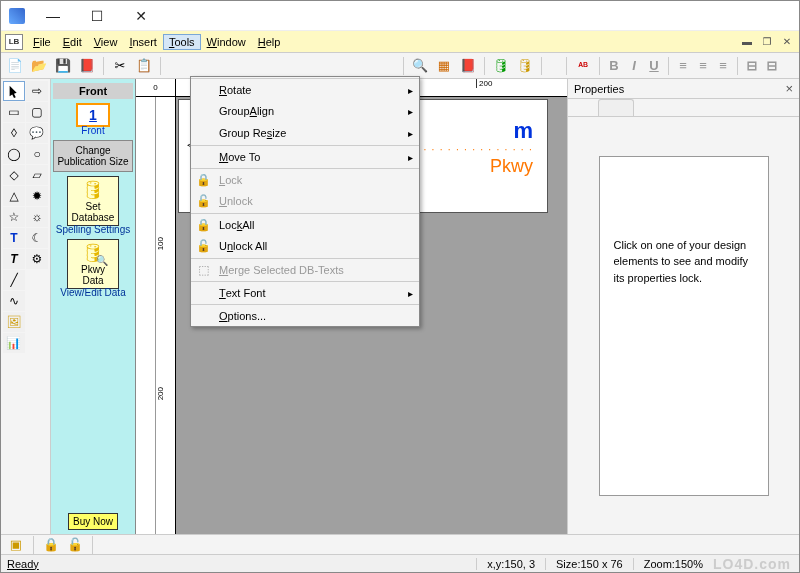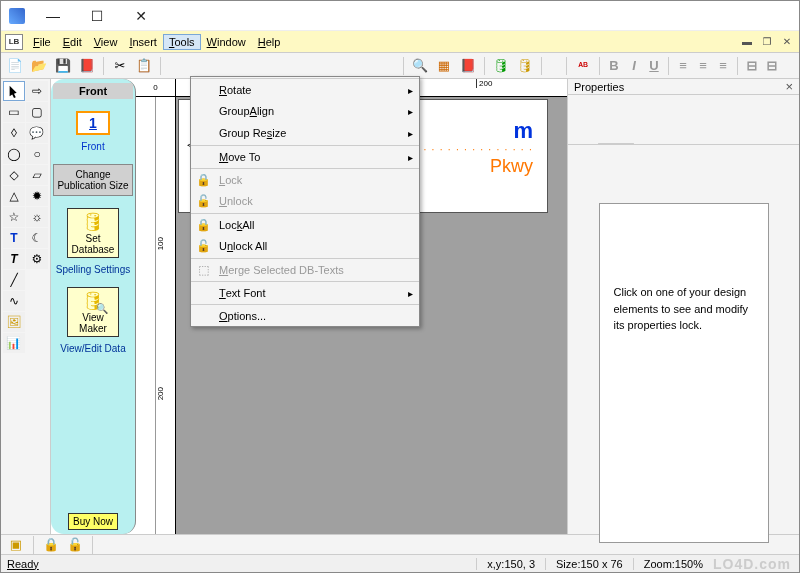--- a/index.html
+++ b/index.html
@@ -24,21 +24,21 @@
 .fmt-label { color:#999; font-weight:bold; font-size:13px; width:16px; text-align:center;}
 
 .workarea { display:flex; height: calc(100% - 30px - 22px - 26px - 20px - 18px); }
 
 .toolbox { width:50px; background:#f4f4f4; border-right:1px solid #ccc; display:flex; flex-direction:column; padding:2px;}
 .tool-row { display:flex; gap:1px; margin-bottom:1px;}
 .tool { width:22px; height:20px; background:#f0f0f0; border:1px solid transparent; display:flex; align-items:center; justify-content:center; font-size:12px;}
 .tool.sel { background:#fff; border:1px solid #7aa7d7;}
 .tool svg { width:14px; height:14px; }
 
-.sidepanel { width:85px; background:#b8f0f0; border-right:1px solid #888; display:flex; flex-direction:column; align-items:center; padding:4px 2px; gap:12px; font-size:10px; text-align:center; overflow:hidden;border-radius:13px;}
+.sidepanel { width:85px; background:#b8f0f0; border-right:1px solid #888; display:flex; flex-direction:column; align-items:center; padding:4px 2px; gap:4px; font-size:10px; text-align:center; overflow:hidden;}
 .side-head { font-weight:bold; background:#d0d0d0; width:100%; padding:2px 0; font-size:11px;}
 .side-btn { background:#fff; border:1px solid #999; padding:2px; width:34px; display:flex; flex-direction:column; align-items:center;}
 .side-big { background:#d0d0d0; border:1px solid #888; padding:4px 2px; font-size:10px; width:80px;}
 .side-db { background:#ffffcc; border:1px solid #333; padding:2px; width:52px; display:flex; flex-direction:column; align-items:center; font-size:10px;}
 .buy-now { background:#ffff66; border:1px solid #333; padding:2px 4px; font-size:10px; margin-top:auto;}
 
 .canvas-area { flex:1; background:#a0a0a0; position:relative; overflow:hidden;}
 .ruler-corner { position:absolute; left:0; top:0; width:40px; height:18px; background:#fff; border-right:1px solid #000; border-bottom:1px solid #000; display:flex; align-items:center; justify-content:center; font-size:8px;}
 .ruler-h { position:absolute; left:40px; top:0; right:0; height:18px; background:#fff; border-bottom:1px solid #000; font-size:8px;}
 .ruler-h .tick{ position:absolute; top:0; font-size:8px; border-left:1px solid #333; padding-left:2px; }
@@ -52,21 +52,21 @@
 .canvas-page .arrow{ position:absolute; left:8px; top:36px; font-size:14px;}
 
 .dropdown { position:absolute; left:190px; top:76px; width:230px; background:#f4f4f4; border:1px solid #888; box-shadow:2px 2px 4px rgba(0,0,0,0.3); z-index:100;}
 .dd-item { display:flex; align-items:center; height:22px; padding:0 6px 0 28px; font-size:11px; position:relative; border-bottom:0;}
 .dd-item.hassep { border-top:1px solid #ccc; margin-top:1px; padding-top:1px;}
 .dd-item.disabled { color:#999;}
 .dd-item .ico { position:absolute; left:4px; width:18px; text-align:center; font-size:12px;}
 .dd-item .arrow { margin-left:auto; font-size:10px;}
 .dd-item u { text-decoration: underline; }
 
-.props { width:232px; background:#f4f4f4; border-left:1px solid #ccc; display:flex; flex-direction:column;gap:48px;}
+.props { width:232px; background:#f4f4f4; border-left:1px solid #ccc; display:flex; flex-direction:column;}
 .props-head { height:20px; display:flex; align-items:center; padding:0 6px; border-bottom:1px solid #ccc; font-size:11px;}
 .props-head .x{ margin-left:auto; font-size:13px; color:#555;}
 .props-tabs { height:18px; display:flex; border-bottom:1px solid #ccc; padding-left:30px;}
 .props-tab { width:36px; border:1px solid #ccc; border-bottom:none; background:#efefef; border-top-left-radius:3px; border-top-right-radius:3px;}
 .props-body { flex:1; display:flex; align-items:center; justify-content:center; padding:10px;}
 .props-box { width:170px; height:340px; background:#fff; border:1px solid #999; padding:80px 14px 0 14px; font-size:11px; line-height:1.5;}
 
 .bottombar { height:20px; background:#f4f4f4; border-top:1px solid #ccc; display:flex; align-items:center; padding:0 6px; gap:6px; font-size:11px;}
 .bottombar .tbtn{ width:18px; height:16px;}
 
@@ -199,21 +199,21 @@
     </div>
     <div style="margin-top:-6px;color:#0033cc">Front</div>
     <div class="side-big">Change Publication Size</div>
     <div class="side-db">
       <span class="ico" style="color:#e6b800;font-size:18px">🛢</span>
       <span>Set Database</span>
     </div>
     <div style="color:#003399;margin-top:-6px">Spelling Settings</div>
     <div class="side-db">
       <span class="ico" style="color:#e6b800;font-size:18px;position:relative">🛢<span style="position:absolute;right:-4px;bottom:-2px;font-size:10px">🔍</span></span>
-      <span>View Maker</span>
+      <span>Pkwy Data</span>
     </div>
     <div style="color:#003399;margin-top:-6px">View/Edit Data</div>
     <div class="buy-now">Buy Now</div>
   </div>
 
   <div class="canvas-area">
     <div class="ruler-corner">0</div>
     <div class="ruler-h">
       <div class="tick" style="left:300px">200</div>
     </div>

